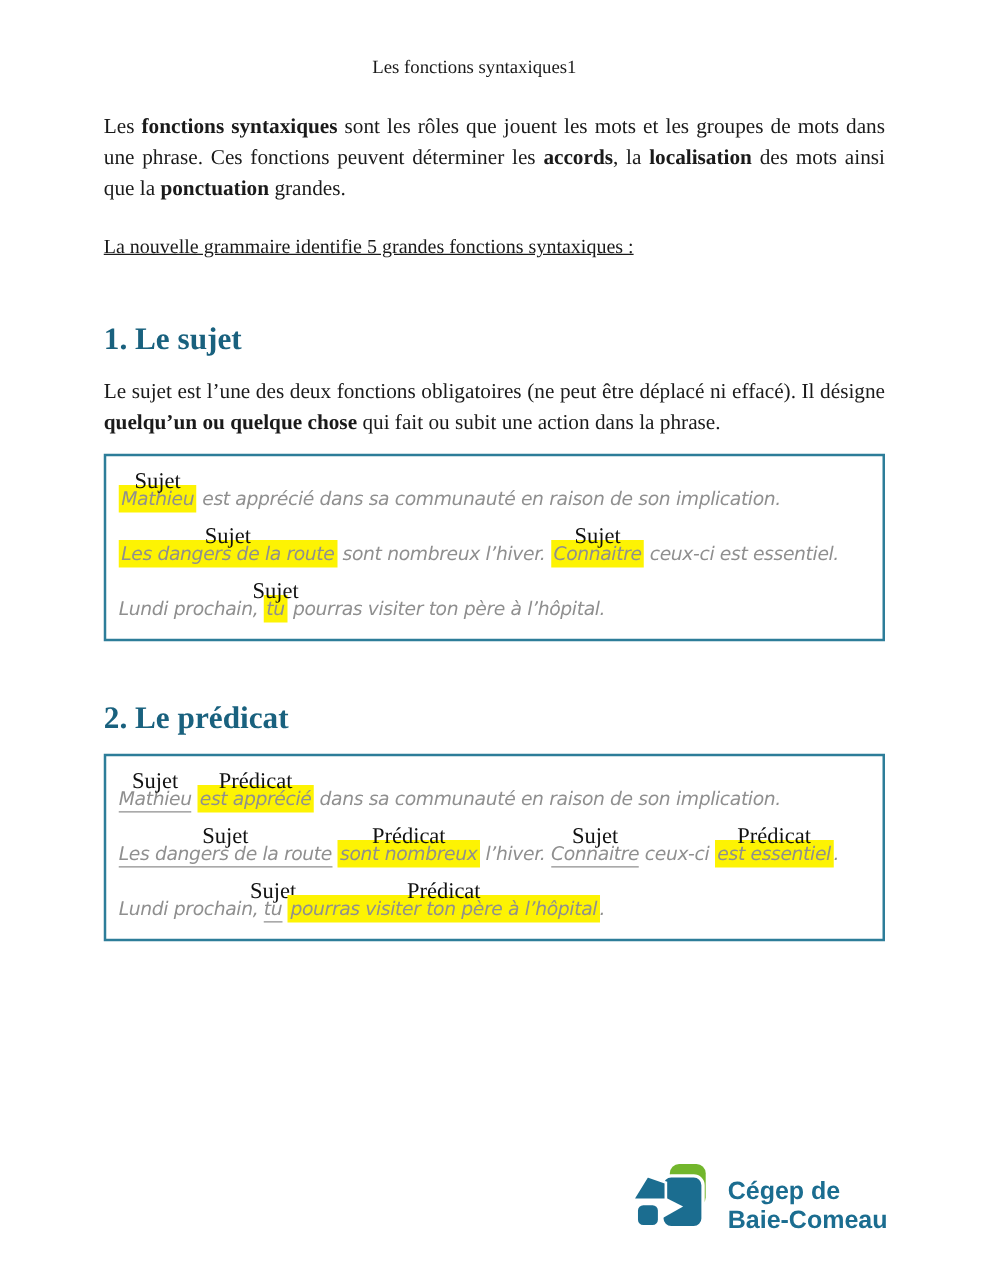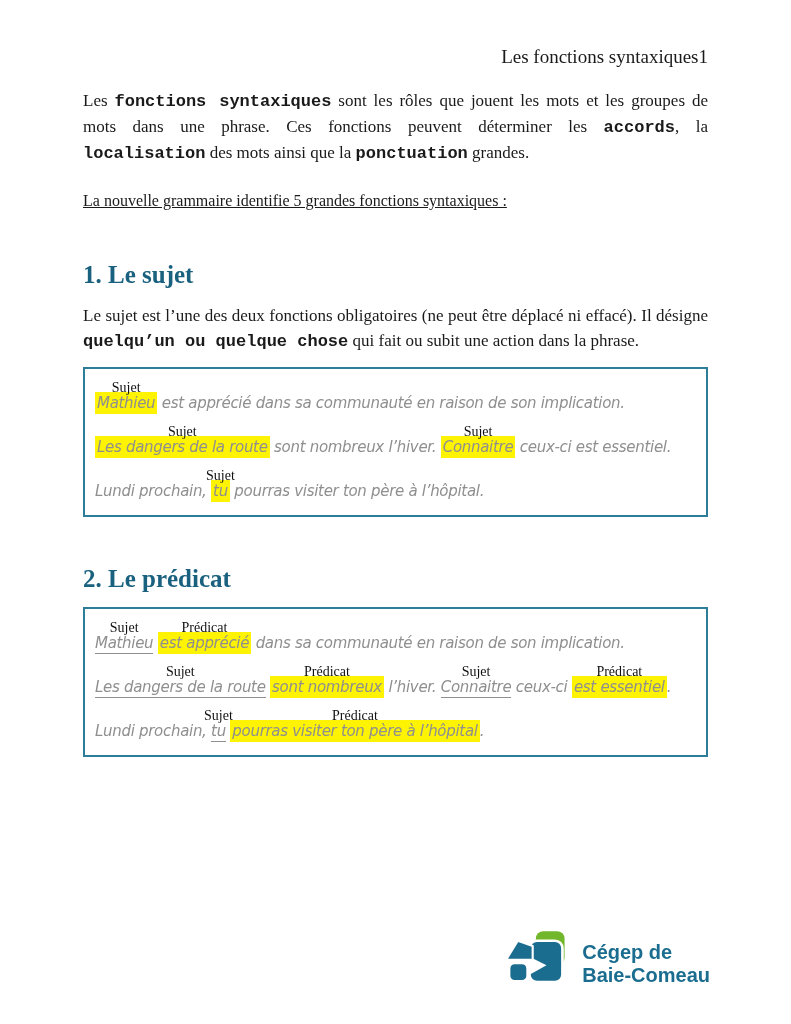--- a/index.html
+++ b/index.html
@@ -8,37 +8,37 @@
     --hl:#fdf303;
     --hand:#8f8f8f;
     --logo-blue:#1b6d90;
     --logo-green:#72b62c;
     --ink:#1a1a1a;
   }
   html,body{margin:0;padding:0;background:#ffffff;}
   body{width:791px;height:1024px;font-family:"Liberation Serif",serif;color:var(--ink);}
   .page{position:relative;width:791px;height:1024px;background:#fff;overflow:hidden;}
 
-  .header{position:absolute;top:46px;left:83px;width:625px;display:flex;justify-content:flex-end;font-size:19px;}
+  .header{position:absolute;top:46px;left:67px;width:625px;display:flex;justify-content:center;font-size:15px;}
   .content{position:absolute;top:88px;left:83px;width:625px;}
 
   p.body{font-size:17px;line-height:25px;text-align:justify;margin:0 0 22px 0;}
   .lead{font-size:16px;line-height:25px;text-decoration:underline;margin:0 0 0 0;}
-  .b{font-weight:bold;font-family:Liberation Mono, monospace;}
+  .b{font-weight:bold;}
 
   .section{margin-top:50px;}
   .section h2{font-size:25px;line-height:24px;color:var(--accent);margin:0 0 16px 0;font-weight:bold;}
   .section p.body{margin-bottom:13px;}
 
   .exbox{border:2px solid var(--box-border);padding:6px 10px 12px 10px;background:#fff;overflow:hidden;}
   .exline{position:relative;white-space:pre;padding-top:16px;font-family:"DejaVu Sans",sans-serif;font-style:italic;font-size:15px;letter-spacing:-0.3px;line-height:24px;color:var(--hand);margin-bottom:4px;}
   .exline:last-child{margin-bottom:0;}
   .tok{position:relative;display:inline;}
   .lab{position:absolute;bottom:100%;left:50%;transform:translateX(-50%);
-       font-family:"Liberation Serif",serif;font-style:normal;font-size:14px;letter-spacing:0;
+       font-family:"Liberation Serif",serif;font-style:normal;font-size:18px;letter-spacing:0;
        color:#111;white-space:nowrap;line-height:14px;margin-bottom:-1px;}
   .word.hl{background:var(--hl);padding:2px 2px;}
   .word.ul{border-bottom:1.5px solid var(--hand);padding-bottom:1px;}
 
   .footer-credit{position:absolute;left:83px;top:956px;font-size:15px;}
   .footer-credit .it{font-style:italic;}
   .logo{position:absolute;right:81px;top:928px;display:flex;align-items:center;gap:10px;}
   .logo-text{font-family:"Liberation Sans",sans-serif;font-weight:bold;color:var(--logo-blue);
              font-size:20px;line-height:23px;}
 </style>

